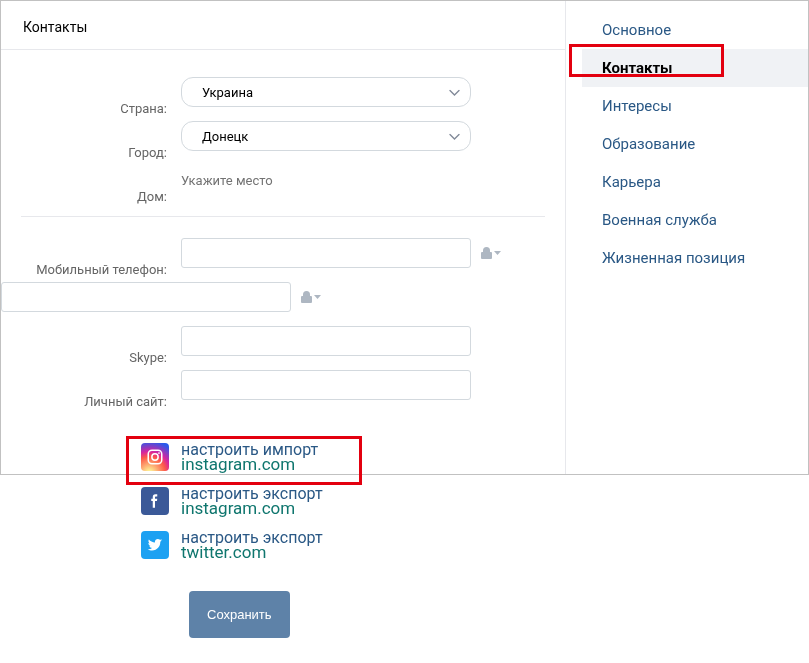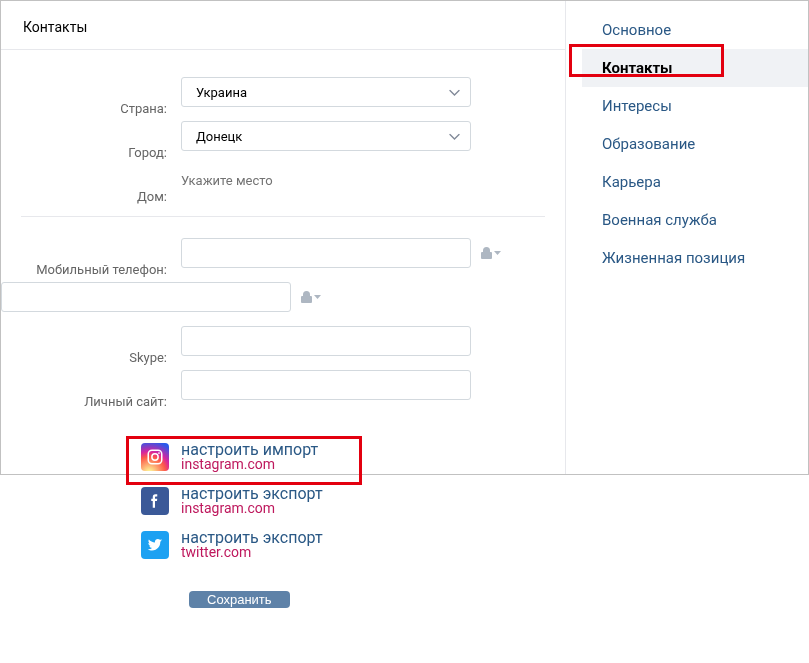--- a/index.html
+++ b/index.html
@@ -51,22 +51,22 @@
       margin-top: 32px;
     }
     .form-control {
       width: 290px;
       position: relative;
     }
     .select-box {
       width: 100%;
       height: 30px;
       border: 1px solid #d3d9de;
-      border-radius: 3px;
-      padding: 0 28px 0 14px;
+      border-radius: 12px;
+      padding: 0 28px 0 20px;
       background: #fff;
       font-size: 13px;
       color: #000;
       display: flex;
       align-items: center;
       cursor: pointer;
       position: relative;
     }
     .select-box .chevron {
       position: absolute;
@@ -118,31 +118,31 @@
       justify-content: center;
       flex-shrink: 0;
     }
     .social-icon.ig {
       background: radial-gradient(circle at 30% 107%, #fdf497 0%, #fdf497 5%, #fd5949 45%, #d6249f 60%, #285aeb 90%);
     }
     .social-icon.fb { background: #3b5998; }
     .social-icon.tw { background: #1da1f2; }
     .social-text { display: flex; flex-direction: column; line-height: 15px; }
     .social-label { color: #2a5885; font-size: 16px; cursor: pointer; }
-    .social-domain { color: #be185d; font-size: 14px; }
+    .social-domain { color: #0f766e; font-size: 17px; }
     .save-button-wrap {
       padding-left: 188px;
       margin-top: 24px;
     }
     .save-button {
       background: #5e82a8;
       color: #fff;
       border: none;
       border-radius: 4px;
-      padding: 1px 18px;
+      padding: 16px 18px;
       font-size: 13px;
       cursor: pointer;
     }
     .gap {
       width: 16px;
       background: #fff;
     }
     .sidebar {
       flex: 1;
       background: #fff;

